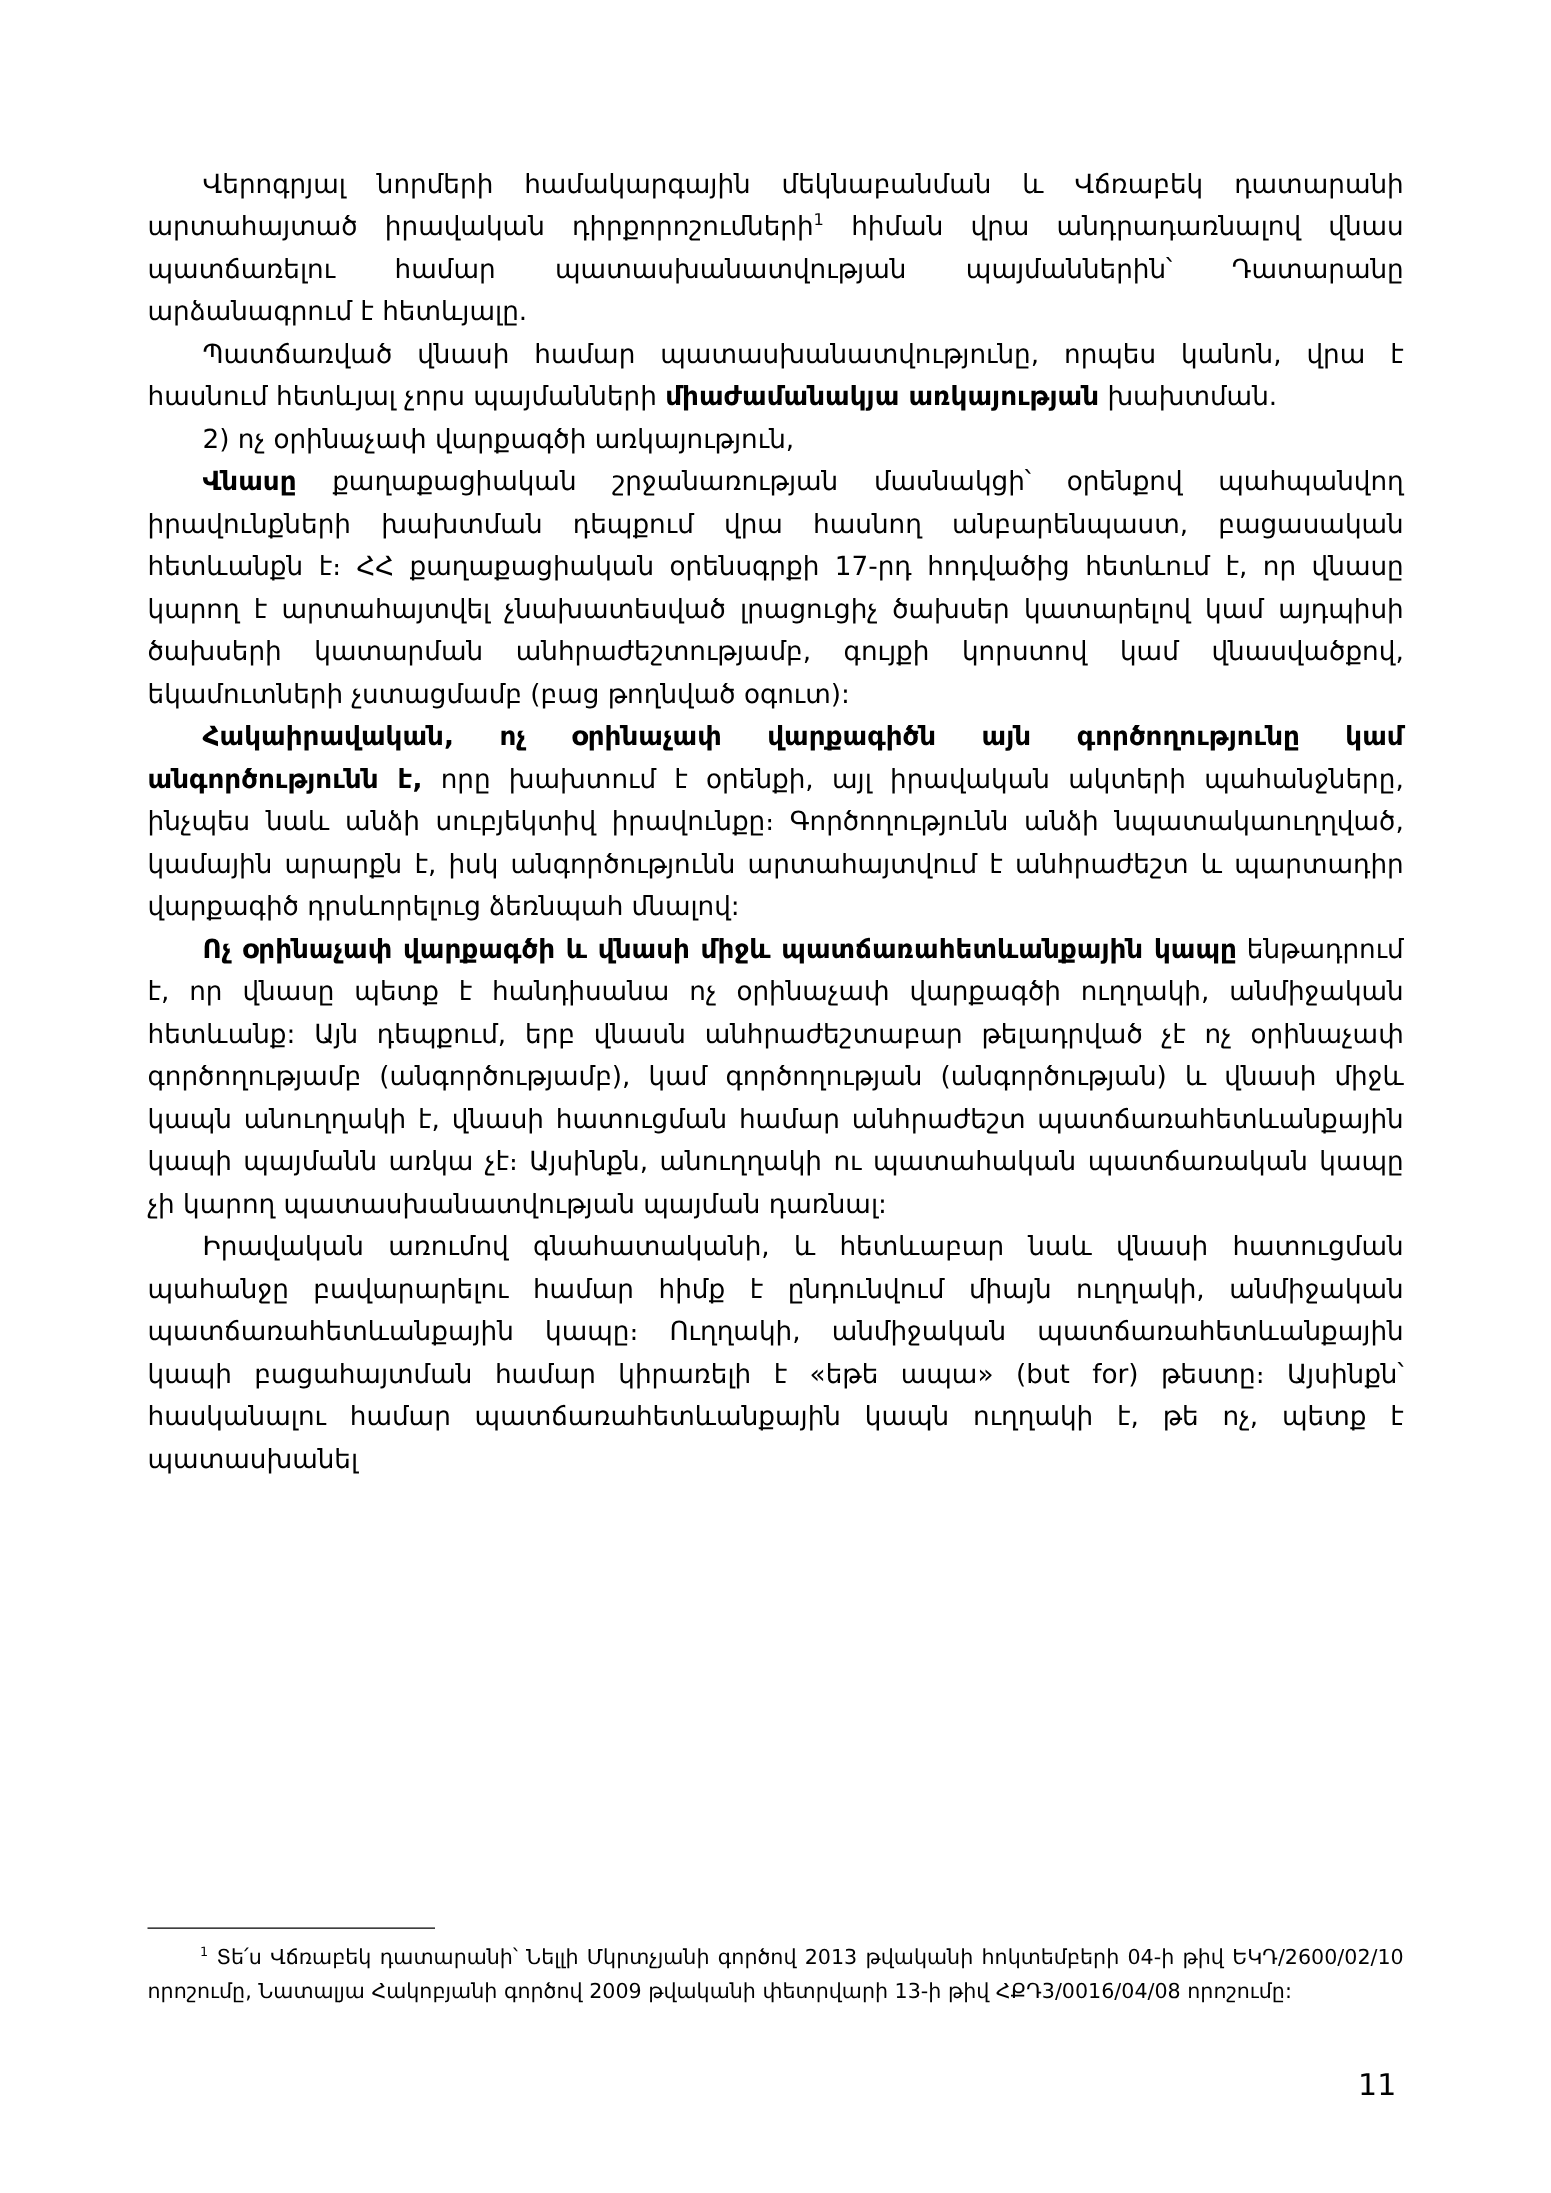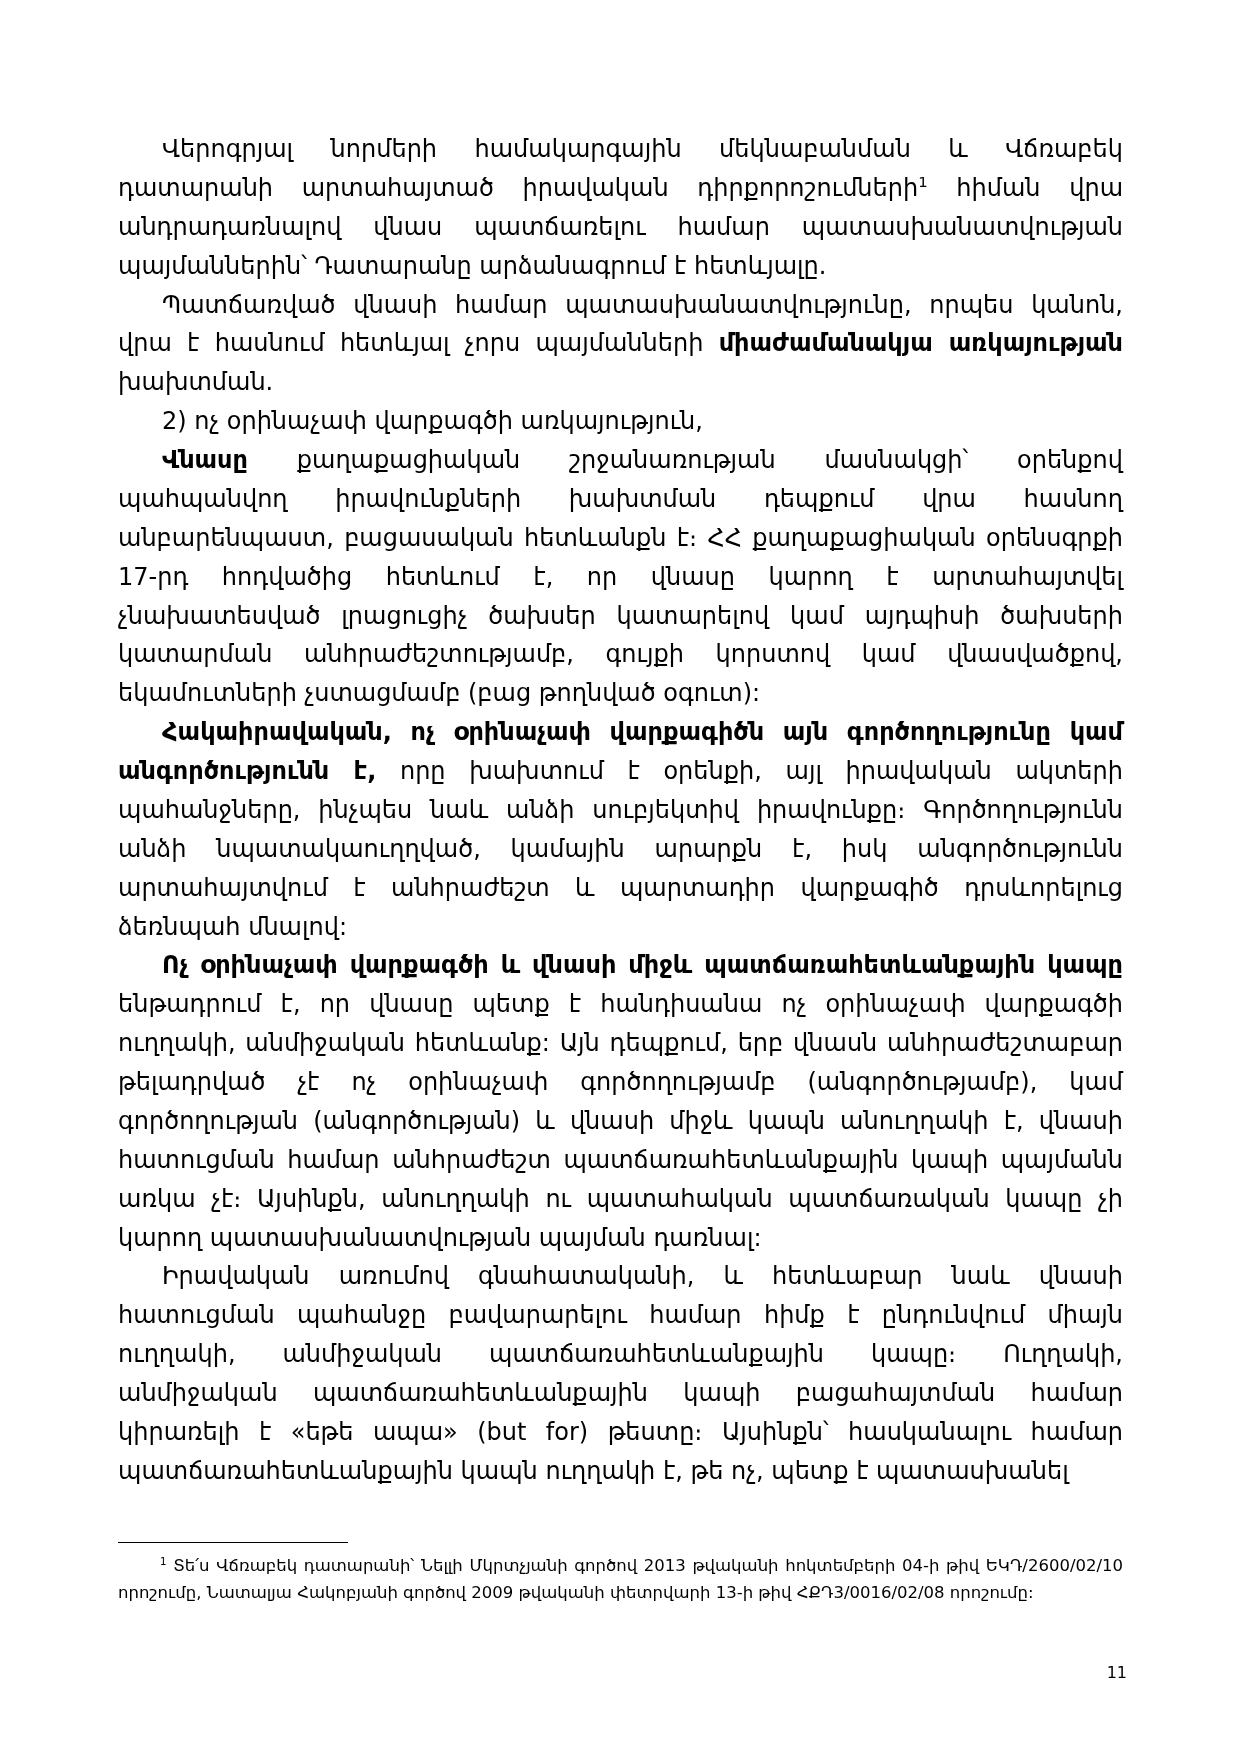--- a/index.html
+++ b/index.html
@@ -11,21 +11,21 @@
     width: 1241px;
     height: 1754px;
     background: #ffffff;
     position: relative;
     box-sizing: border-box;
     padding: 130px 118px 60px 118px;
     font-family: "DejaVu Sans", sans-serif;
     color: #000000;
   }
   .body-text {
-    font-size: 24px;
+    font-size: 21px;
     line-height: 1.62;
     text-align: justify;
     text-justify: inter-word;
   }
   .body-text p {
     margin: 0;
     text-indent: 44px;
   }
   b, .bold {
     font-weight: bold;
@@ -49,41 +49,41 @@
     margin-bottom: 10px;
   }
   .footnote {
     font-size: 16.5px;
     line-height: 1.6;
     text-align: justify;
     text-indent: 42px;
   }
   .page-number {
     position: absolute;
-    right: 114px;
+    right: 124px;
     bottom: 72px;
-    font-size: 16px;
+    font-size: 24px;
   }
 </style>
 </head>
 <body>
 
 <div class="page">
 
   <div class="body-text" id="body-container">
       <p><span>Վերոգրյալ նորմերի համակարգային մեկնաբանման և Վճռաբեկ դատարանի արտահայտած իրավական դիրքորոշումների</span><sup>1</sup><span> հիման վրա անդրադառնալով վնաս պատճառելու համար պատասխանատվության պայմաններին՝ Դատարանը արձանագրում է հետևյալը.</span></p>
       <p><span>Պատճառված վնասի համար պատասխանատվությունը, որպես կանոն, վրա է հասնում հետևյալ չորս պայմանների </span><b>միաժամանակյա առկայության</b><span> խախտման.</span></p>
       <p><span>2) ոչ օրինաչափ վարքագծի առկայություն,</span></p>
       <p><b>Վնասը</b><span> քաղաքացիական շրջանառության մասնակցի՝ օրենքով պահպանվող իրավունքների խախտման դեպքում վրա հասնող անբարենպաստ, բացասական հետևանքն է։ ՀՀ քաղաքացիական օրենսգրքի 17-րդ հոդվածից հետևում է, որ վնասը կարող է արտահայտվել չնախատեսված լրացուցիչ ծախսեր կատարելով կամ այդպիսի ծախսերի կատարման անհրաժեշտությամբ, գույքի կորստով կամ վնասվածքով, եկամուտների չստացմամբ (բաց թողնված օգուտ):</span></p>
       <p><b>Հակաիրավական, ոչ օրինաչափ վարքագիծն այն գործողությունը կամ անգործությունն է,</b><span> որը խախտում է օրենքի, այլ իրավական ակտերի պահանջները, ինչպես նաև անձի սուբյեկտիվ իրավունքը։ Գործողությունն անձի նպատակաուղղված, կամային արարքն է, իսկ անգործությունն արտահայտվում է անհրաժեշտ և պարտադիր վարքագիծ դրսևորելուց ձեռնպահ մնալով:</span></p>
       <p><b>Ոչ օրինաչափ վարքագծի և վնասի միջև պատճառահետևանքային կապը</b><span> ենթադրում է, որ վնասը պետք է հանդիսանա ոչ օրինաչափ վարքագծի ուղղակի, անմիջական հետևանք: Այն դեպքում, երբ վնասն անհրաժեշտաբար թելադրված չէ ոչ օրինաչափ գործողությամբ (անգործությամբ), կամ գործողության (անգործության) և վնասի միջև կապն անուղղակի է, վնասի հատուցման համար անհրաժեշտ պատճառահետևանքային կապի պայմանն առկա չէ։ Այսինքն, անուղղակի ու պատահական պատճառական կապը չի կարող պատասխանատվության պայման դառնալ:</span></p>
       <p><span>Իրավական առումով գնահատականի, և հետևաբար նաև վնասի հատուցման պահանջը բավարարելու համար հիմք է ընդունվում միայն ուղղակի, անմիջական պատճառահետևանքային կապը։ Ուղղակի, անմիջական պատճառահետևանքային կապի բացահայտման համար կիրառելի է «եթե ապա» (but for) թեստը։ Այսինքն՝ հասկանալու համար պատճառահետևանքային կապն ուղղակի է, թե ոչ, պետք է պատասխանել</span></p>
     </div>
 
   <div class="footnote-wrap">
     <div class="footnote-rule"></div>
     <div class="footnote">
-      <sup>1</sup><span> Տե՛ս Վճռաբեկ դատարանի՝ Նելլի Մկրտչյանի գործով 2013 թվականի հոկտեմբերի 04-ի թիվ ԵԿԴ/2600/02/10 որոշումը, Նատալյա Հակոբյանի գործով 2009 թվականի փետրվարի 13-ի թիվ ՀՔԴ3/0016/02/08 որոշումը:</span>
+      <sup>1</sup><span> Տե՛ս Վճռաբեկ դատարանի՝ Նելլի Մկրտչյանի գործով 2013 թվականի հոկտեմբերի 04-ի թիվ ԵԿԴ/2600/02/10 որոշումը, Նատալյա Հակոբյանի գործով 2009 թվականի փետրվարի 13-ի թիվ ՀՔԴ3/0016/04/08 որոշումը:</span>
     </div>
   </div>
 
   <div class="page-number">11</div>
 </div>
 
 </body></html>

